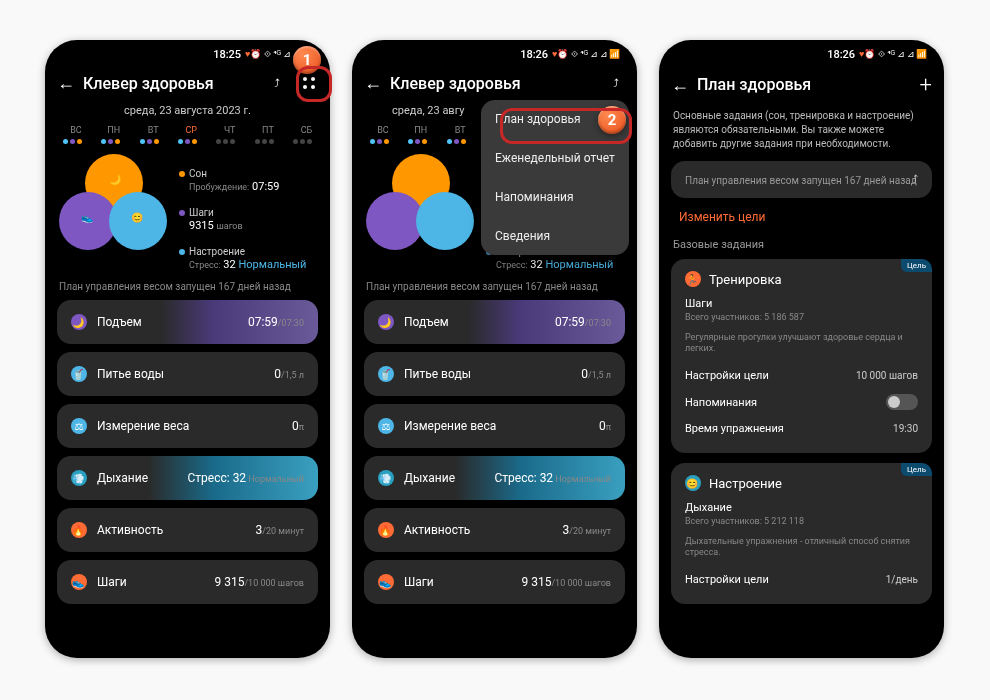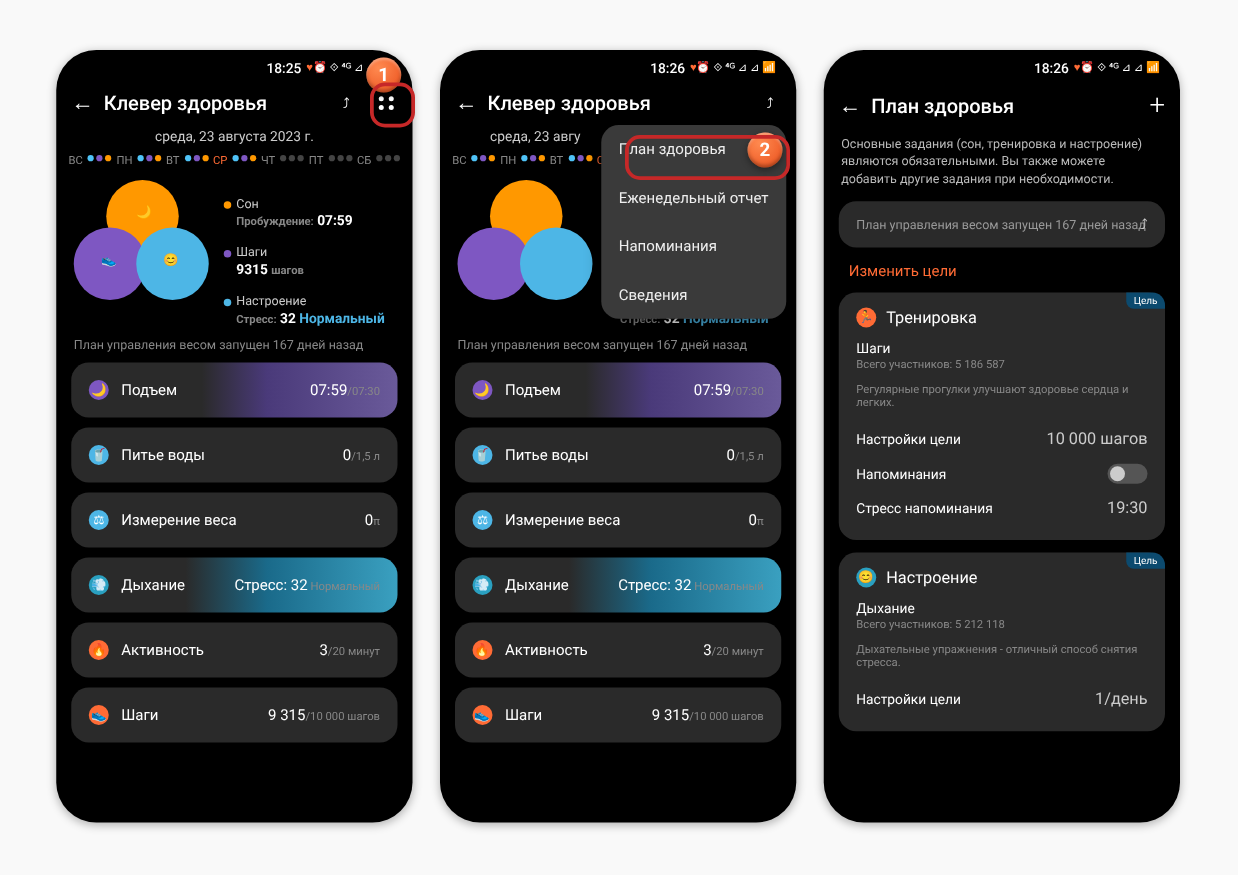--- a/index.html
+++ b/index.html
@@ -11,37 +11,37 @@
 .st-right{display:flex;align-items:center;gap:3px;font-size:9px}
 .heart{color:#ff6b35;font-size:9px}
 .titlebar{display:flex;align-items:center;padding:4px 12px 6px;gap:8px}
 .back{font-size:18px;cursor:pointer}
 .title{font-size:16px;font-weight:500;flex:1}
 .share-ic,.menu-ic{width:18px;height:18px;display:flex;align-items:center;justify-content:center;margin-left:6px}
 .menu-dots{display:grid;grid-template-columns:1fr 1fr;gap:3px;width:12px;height:12px}
 .menu-dots span{width:4px;height:4px;background:#fff;border-radius:50%}
 .date{text-align:center;font-size:11px;color:#ccc;margin:4px 0 8px}
 .week{display:flex;justify-content:space-around;padding:0 8px}
-.day{display:flex;flex-direction:row;align-items:flex-start;gap:4px;font-size:9px;color:#888}
+.day{display:flex;flex-direction:column;align-items:flex-end;gap:4px;font-size:9px;color:#888}
 .day.active{color:#ff6b35}
 .pips{display:flex;gap:2px}
 .pip{width:5px;height:5px;border-radius:50%;background:#444}
 .pip.a{background:#4fc3f7}.pip.b{background:#7e57c2}.pip.c{background:#ff9800}
 .clover-row{display:flex;align-items:flex-start;padding:10px 14px 6px;gap:10px}
 .clover{position:relative;width:110px;height:105px;flex-shrink:0}
 .petal{position:absolute;width:58px;height:58px;border-radius:50%}
 .petal.or{background:#ff9800;left:26px;top:0}
 .petal.pu{background:#7e57c2;left:0;top:38px}
 .petal.bl{background:#4db6e6;left:50px;top:38px}
 .petal-ic{position:absolute;font-size:10px;color:#fff}
 .stats{flex:1;font-size:10px;color:#ccc}
 .stat-label{display:flex;align-items:center;gap:4px;margin-top:14px}
 .dot{width:6px;height:6px;border-radius:50%}
 .dot.or{background:#ff9800}.dot.pu{background:#7e57c2}.dot.bl{background:#4db6e6}
-.stat-val{color:#fff;font-weight:700;margin:1px 0 4px 10px;font-size:11px}
+.stat-val{color:#fff;font-weight:400;margin:1px 0 4px 10px;font-size:11px}
 .stat-sub{font-size:9px;color:#888}
 .sub-note{font-size:10px;color:#888;padding:0 14px;margin-bottom:8px}
 .cards{padding:0 12px}
 .card{background:#2a2a2a;border-radius:14px;margin-bottom:8px;padding:12px 14px;display:flex;align-items:center;position:relative;overflow:hidden;min-height:20px}
 .card-ic{width:16px;height:16px;border-radius:50%;margin-right:10px;display:flex;align-items:center;justify-content:center;font-size:10px}
 .card-t{flex:1;font-size:12px}
 .card-v{font-size:12px;color:#fff}
 .card-v .dim{font-size:9px;color:#888}
 .card.wakeup{background:linear-gradient(90deg,#2a2a2a 40%,#4a3a7a 60%,#6a5a9a)}
 .card.breath{background:linear-gradient(90deg,#2a2a2a 35%,#1a6a8a 60%,#2a8aaа)}
@@ -65,21 +65,21 @@
 .s3-box-s{font-size:10px;color:#999;margin-top:2px}
 .s3-share{position:absolute;right:14px;top:12px;color:#ccc}
 .s3-link{color:#ff6b35;font-size:12px;padding:2px 20px 10px}
 .s3-sect{font-size:11px;color:#999;padding:4px 14px 8px}
 .s3-card{margin:0 12px 10px;background:#2a2a2a;border-radius:14px;padding:12px 14px;position:relative}
 .tag{position:absolute;right:0;top:0;background:#0c4a6e;color:#fff;font-size:8px;padding:2px 6px;border-radius:0 10px 0 6px}
 .s3-card-t{font-size:13px;display:flex;align-items:center;gap:8px;margin-bottom:10px}
 .s3-card-t .ic{width:16px;height:16px;border-radius:50%;display:flex;align-items:center;justify-content:center;font-size:10px}
 .s3-row{display:flex;justify-content:space-between;align-items:center;padding:6px 0;font-size:11px}
 .s3-row .lab{color:#fff}
-.s3-row .val{color:#ccc;font-size:13px}
+.s3-row .val{color:#ccc;font-size:10px}
 .s3-sub{font-size:11px;color:#fff;margin-bottom:2px}
 .s3-hint{font-size:9px;color:#888;line-height:1.3;margin-bottom:8px}
 .toggle{width:32px;height:16px;background:#555;border-radius:8px;position:relative}
 .toggle::after{content:"";position:absolute;width:12px;height:12px;background:#ccc;border-radius:50%;top:2px;left:2px}
 </style>
 </head>
 <body>
 
 <div class="stage">
 
@@ -374,40 +374,41 @@
       <span class="back">←</span>
       <span class="title">План здоровья</span>
       <span class="s3-plus">+</span>
     </div>
     <div class="s3-desc">Основные задания (сон, тренировка и настроение) являются обязательными. Вы также можете добавить другие задания при необходимости.</div>
     <div class="s3-box">
       <div class="s3-box-s">План управления весом запущен 167 дней назад</div>
       <span class="s3-share">⤴</span>
     </div>
     <div class="s3-link">Изменить цели</div>
+    <div class="s3-sect">Базовые задания</div>
 
     <div class="s3-card">
       <div class="tag">Цель</div>
       <div class="s3-card-t">
           <span class="ic" style="background:#ff6b35">🏃</span>
           <span>Тренировка</span>
         </div>
       <div class="s3-sub">Шаги</div>
       <div class="s3-hint">Всего участников: 5 186 587</div>
       <div class="s3-hint">Регулярные прогулки улучшают здоровье сердца и легких.</div>
       <div class="s3-row">
           <span class="lab">Настройки цели</span>
           <span class="val">10 000 шагов</span>
         </div>
       <div class="s3-row">
           <span class="lab">Напоминания</span>
           <span class="toggle"></span>
         </div>
       <div class="s3-row">
-          <span class="lab">Стресс напоминания</span>
+          <span class="lab">Время упражнения</span>
           <span class="val">19:30</span>
         </div>
     </div>
 
     <div class="s3-card">
       <div class="tag">Цель</div>
       <div class="s3-card-t">
           <span class="ic" style="background:#2aa0c0">😊</span>
           <span>Настроение</span>
         </div>

